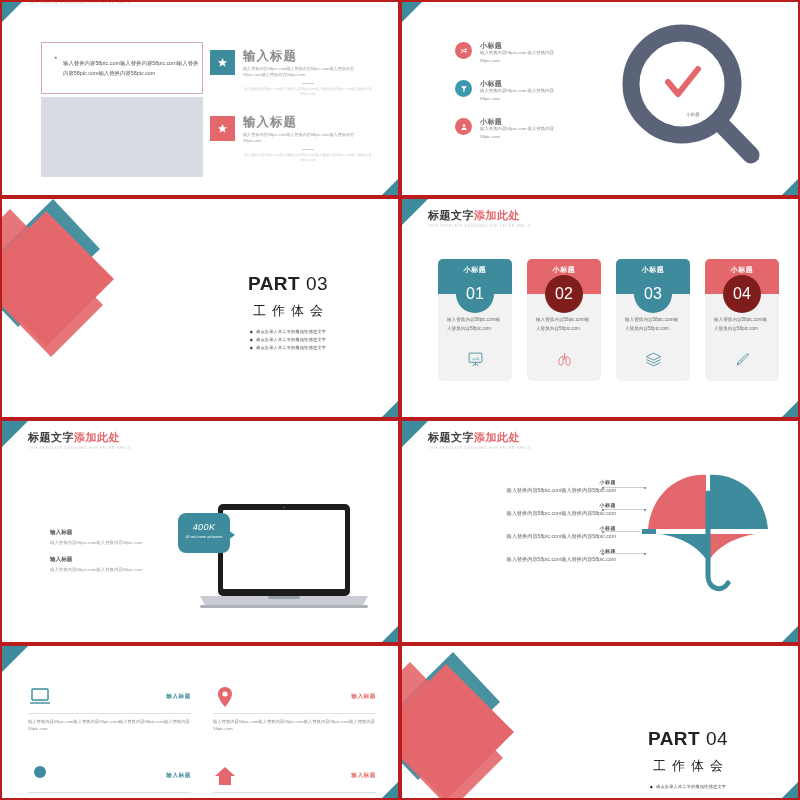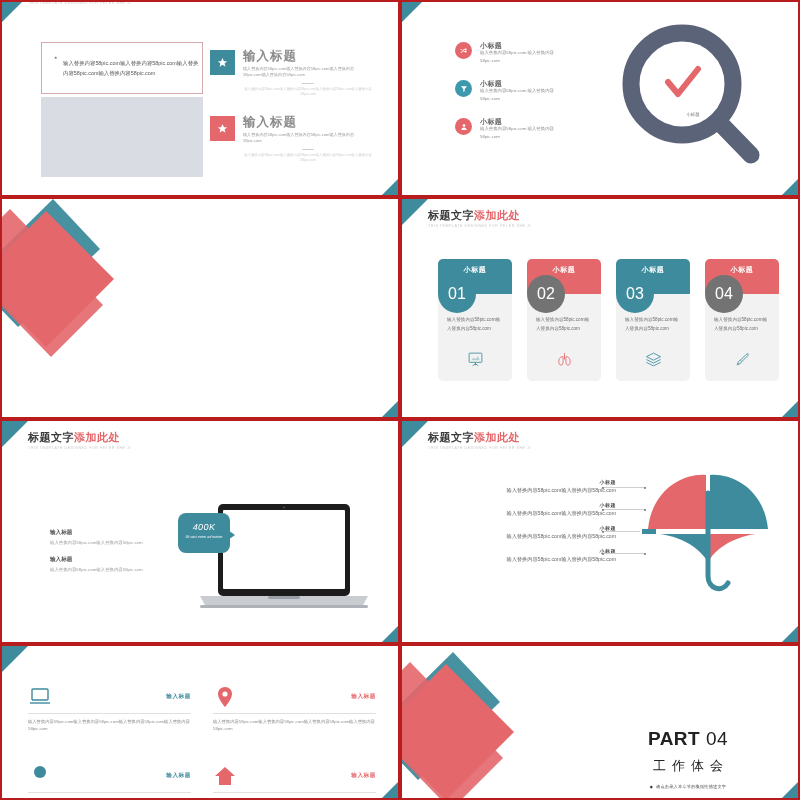--- a/index.html
+++ b/index.html
@@ -95,25 +95,25 @@
   .part-bullets span.dot { color: #2b2b2b; margin-right: 3px; font-size: 4px; }
 
   
   .cards { position: absolute; left: 36px; top: 60px; display: flex; gap: 15px; }
   .card { width: 74px; height: 122px; background: #f2f2f2; border-radius: 5px; overflow: hidden; position: relative; }
   .card .cap { height: 35px; position: relative; }
   .card .cap.teal { background: #3d8b9c; }
   .card .cap.red  { background: #e4676b; }
   .card .cap .lbl { position: absolute; top: 6px; left: 0; right: 0; text-align: center;
                     font-size: 7px; color: #ffffff; font-weight: bold; letter-spacing: .6px; }
-  .card .numwrap { position: absolute; top: 16px; left: 0; right: 0; display: flex; }
+  .card .numwrap { position: absolute; top: 16px; left: 0; right: 0; display: flex; justify-content: center; }
   .card .num { width: 38px; height: 38px; border-radius: 50%; color: #fff;
                font-size: 16px; display: flex; align-items: center; justify-content: center; font-weight: 300; }
   .card .num.teal { background: #3d8b9c; }
-  .card .num.red  { background: #737373; }
+  .card .num.red  { background: #7f1d1d; }
   .card .body { padding: 22px 9px 0; font-size: 4.6px; line-height: 1.9; color: #6f6f6f; }
   .card .cicon { position: absolute; bottom: 13px; left: 0; right: 0; display: flex; justify-content: center; }
   .card .cicon svg { width: 17px; height: 17px; }
 
   
   .lap-txt { position: absolute; left: 48px; top: 108px; width: 120px; }
   .lap-h { font-size: 5.6px; font-weight: bold; color: #555; margin-bottom: 2px; }
   .lap-p { font-size: 4.4px; color: #9a9a9a; line-height: 1.75; margin-bottom: 9px; }
   .laptop { position: absolute; left: 192px; top: 83px; width: 180px; height: 108px; }
   .bubble { position: absolute; left: 176px; top: 92px; width: 52px; height: 40px;
@@ -249,20 +249,32 @@
 
   <div class="slide">
     <div class="corner-br small"></div>
     <div class="part-shapes">
       <svg viewBox="0 0 180 180" width="180" height="180">
         <polygon points="95,2 142,52 60,130 14,82" fill="#3d8b9c" opacity="0.95"></polygon>
         <polygon points="52,12 145,108 93,160 0,64" fill="#e4676b" opacity="0.9"></polygon>
         <polygon points="88,14 156,82 88,150 20,82" fill="#e4676b"></polygon>
       </svg>
     </div>
+    <div class="part-title">
+      <div class="part-en">
+        <span>PART</span>
+        <span class="num">03</span>
+      </div>
+      <div class="part-cn">工作体会</div>
+      <div class="part-bullets">
+        <div><span class="dot">◆</span><span>请点击录入本章节的概括性描述文字</span></div>
+        <div><span class="dot">◆</span><span>请点击录入本章节的概括性描述文字</span></div>
+        <div><span class="dot">◆</span><span>请点击录入本章节的概括性描述文字</span></div>
+      </div>
+    </div>
   </div>
 
   <div class="slide">
     <div class="corner-tl"></div>
     <div class="corner-br small"></div>
     <div class="hdr">
       <div class="hdr-title">
         <span class="a">标题文字</span><span class="b">添加此处</span>
       </div>
       <div class="hdr-sub">THIS TEMPLATE DESIGNED FOR FEI ER SHE JI</div>

